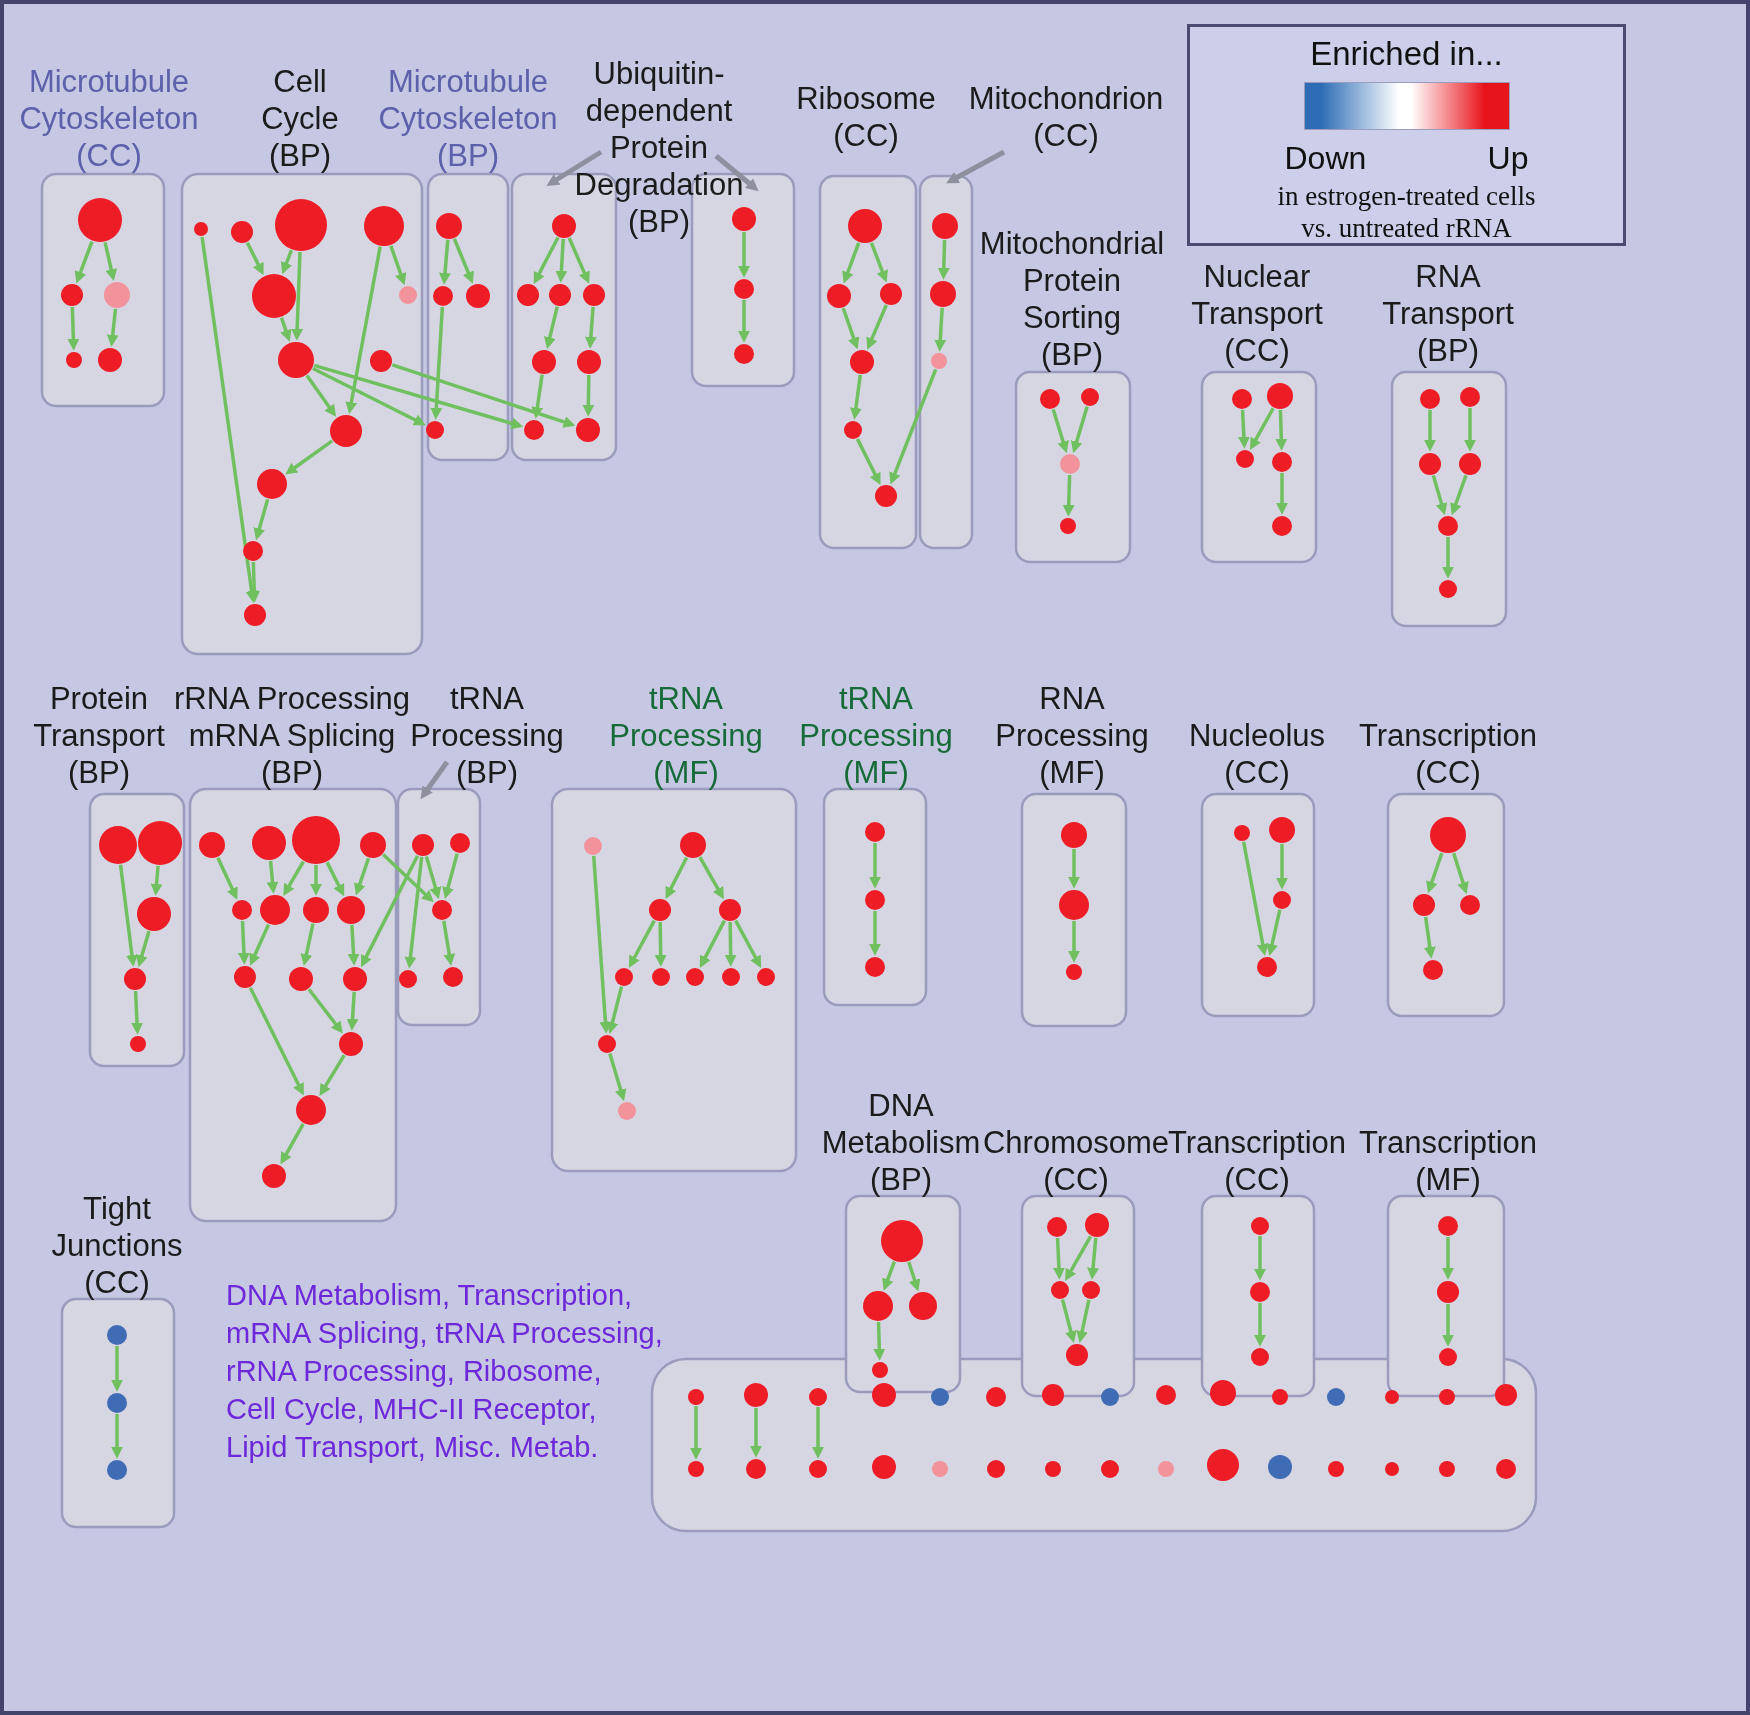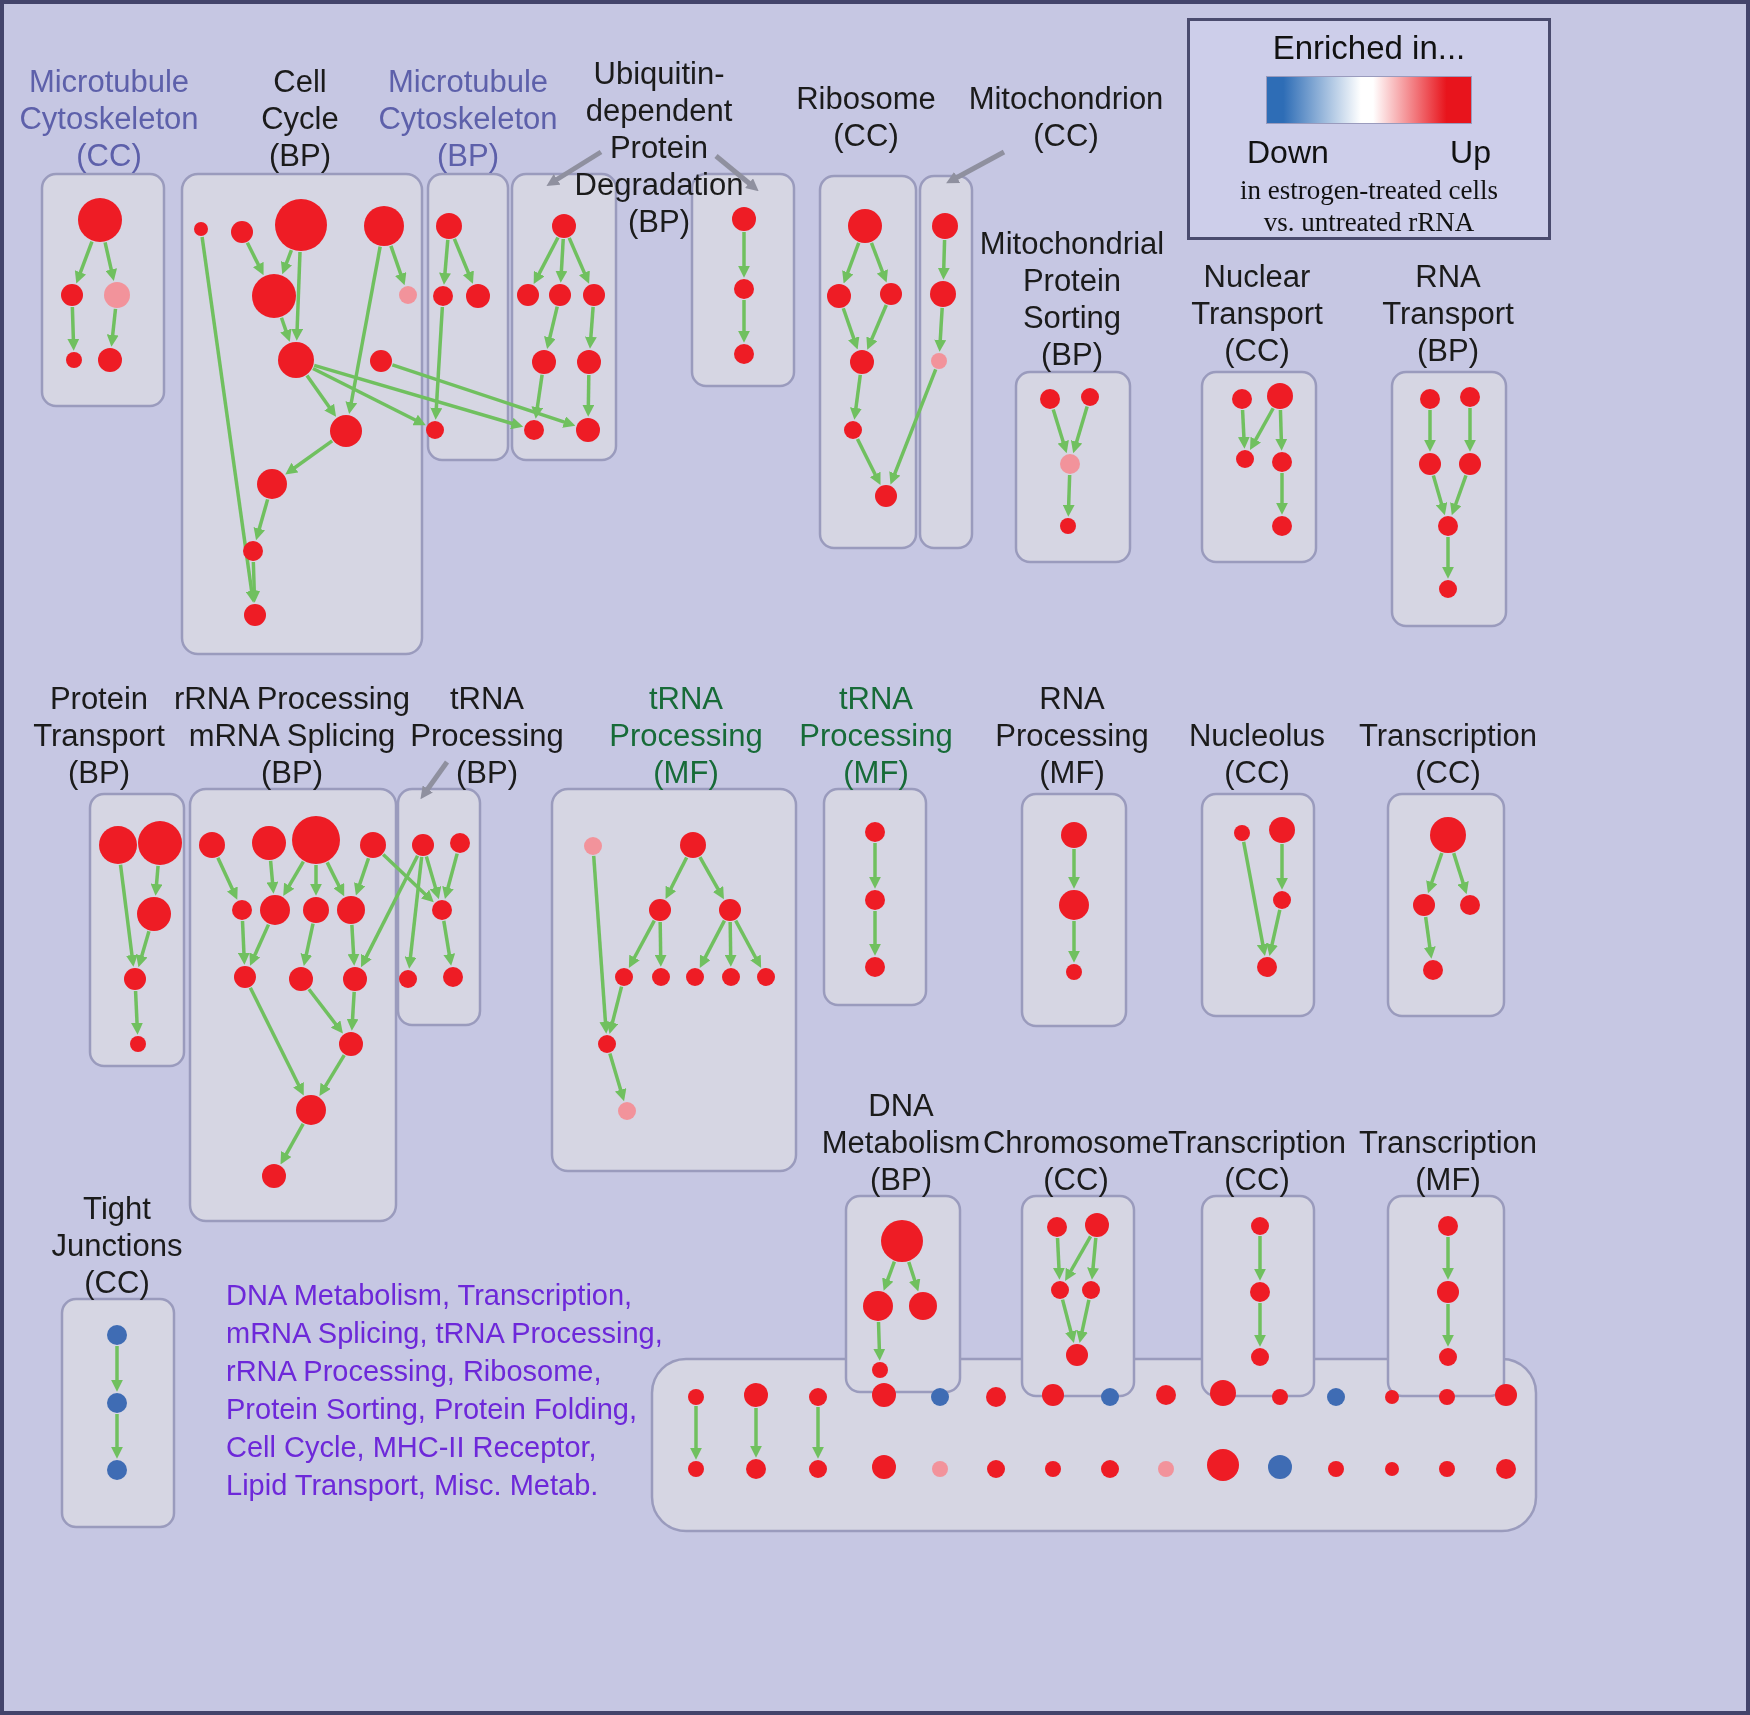--- a/index.html
+++ b/index.html
@@ -11,21 +11,21 @@
   .figure{
     position:relative;width:1750px;height:1715px;
     background:#c6c7e3;
     border:4px solid #43446b;
     box-sizing:border-box;
     overflow:hidden;
   }
   #diagram{position:absolute;left:0;top:0;}
   #diagram text{font-family:"Liberation Sans",sans-serif;}
   .legend{
-    position:absolute;left:1183px;top:14px;width:364px;height:222px;
+    position:absolute;left:1183px;top:20px;width:439px;height:222px;
     border:3px solid #4a4b6e;background:#cdceea;box-sizing:border-box;
     text-align:center;color:#111;
   }
   .legend-title{font-size:33px;margin-top:8px;}
   .legend-bar{margin:9px auto 0;width:204px;height:46px;border:1px solid #9a9bbd;}
   .legend-row{
     display:flex;justify-content:space-between;
     width:244px;margin:10px auto 0;font-size:32px;
   }
   .legend-caption{font-size:27px;line-height:32px;margin-top:3px;font-family:Liberation Serif, serif;}
@@ -416,18 +416,17 @@
     <div class="legend-caption">
       <div>in estrogen-treated cells</div>
       <div>vs. untreated rRNA</div>
     </div>
   </div>
 
   <div class="footnote">
     <div>DNA Metabolism, Transcription,</div>
     <div>mRNA Splicing, tRNA Processing,</div>
     <div>rRNA Processing, Ribosome,</div>
-    <div>Protein Sorting, Protein Folding,</div>
     <div>Cell Cycle, MHC-II Receptor,</div>
     <div>Lipid Transport, Misc. Metab.</div>
   </div>
 
 </div>
 
 </body></html>

